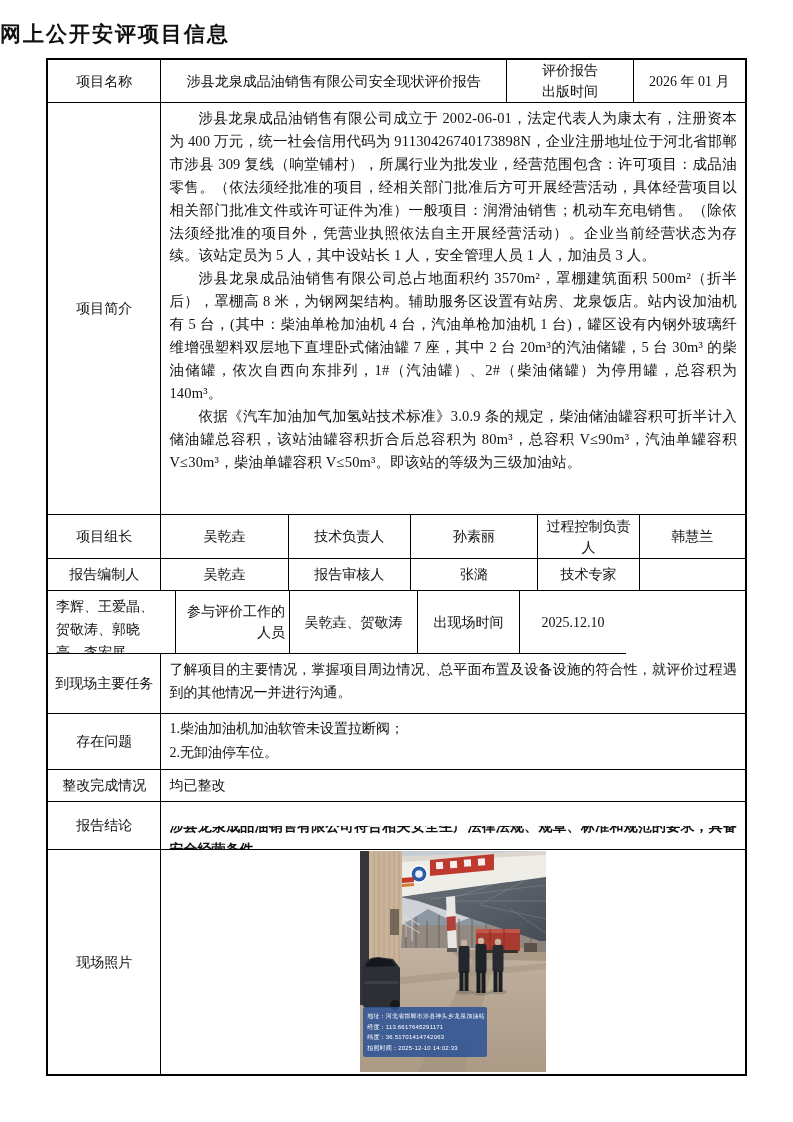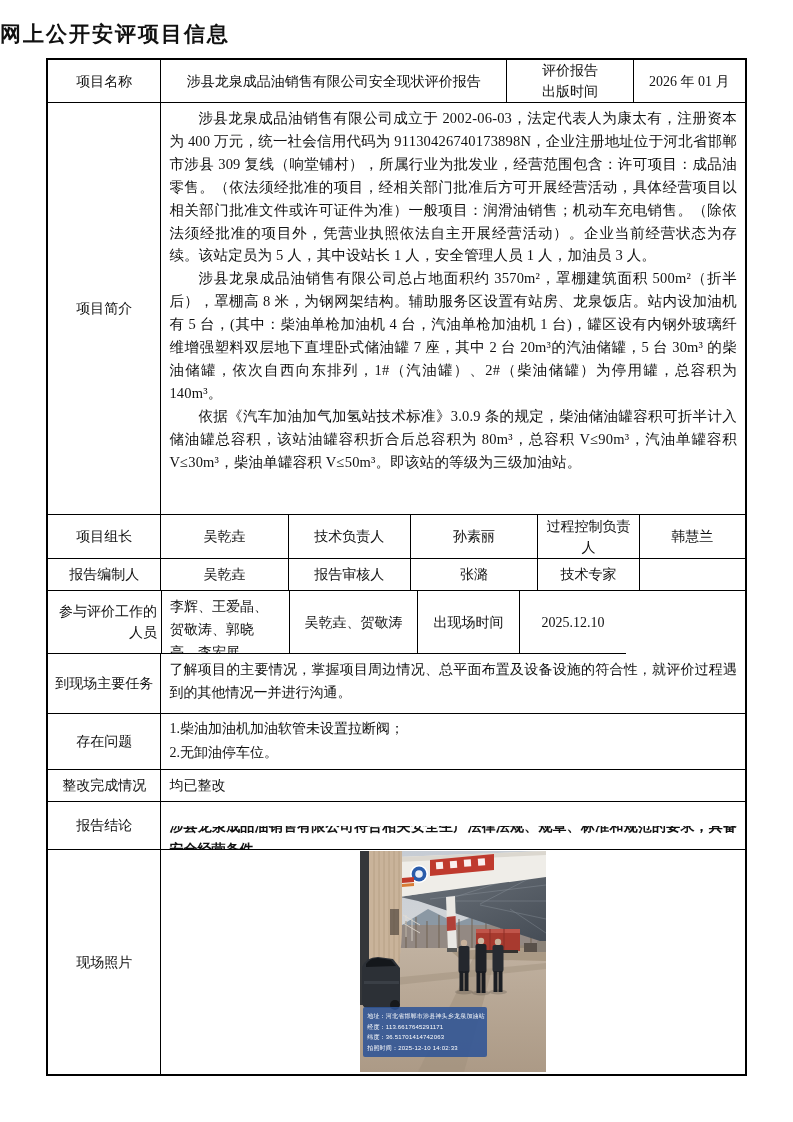--- a/index.html
+++ b/index.html
@@ -63,21 +63,21 @@
       <div class="cell ctr" style="width:348px">涉县龙泉成品油销售有限公司安全现状评价报告</div>
       <div class="cell ctr" style="width:127px">
           <span class="wrap-narrow">评价报告出版时间</span>
         </div>
       <div class="cell ctr" style="width:112px">2026 年 01 月</div>
     </div>
 
     <div class="trow" style="height:412px">
       <div class="cell lbl" style="width:114px">项目简介</div>
       <div class="cell intro-cell" style="width:587px">
-        <p>涉县龙泉成品油销售有限公司成立于 2002-06-03，法定代表人为康太有，注册资本为 400 万元，统一社会信用代码为 91130426740173898N，企业注册地址位于河北省邯郸市涉县 309 复线（响堂铺村），所属行业为批发业，经营范围包含：许可项目：成品油零售。（依法须经批准的项目，经相关部门批准后方可开展经营活动，具体经营项目以相关部门批准文件或许可证件为准）一般项目：润滑油销售；机动车充电销售。（除依法须经批准的项目外，凭营业执照依法自主开展经营活动）。企业当前经营状态为存续。该站定员为 5 人，其中设站长 1 人，安全管理人员 1 人，加油员 3 人。</p>
+        <p>涉县龙泉成品油销售有限公司成立于 2002-06-01，法定代表人为康太有，注册资本为 400 万元，统一社会信用代码为 91130426740173898N，企业注册地址位于河北省邯郸市涉县 309 复线（响堂铺村），所属行业为批发业，经营范围包含：许可项目：成品油零售。（依法须经批准的项目，经相关部门批准后方可开展经营活动，具体经营项目以相关部门批准文件或许可证件为准）一般项目：润滑油销售；机动车充电销售。（除依法须经批准的项目外，凭营业执照依法自主开展经营活动）。企业当前经营状态为存续。该站定员为 5 人，其中设站长 1 人，安全管理人员 1 人，加油员 3 人。</p>
         <p>涉县龙泉成品油销售有限公司总占地面积约 3570m²，罩棚建筑面积 500m²（折半后），罩棚高 8 米，为钢网架结构。辅助服务区设置有站房、龙泉饭店。站内设加油机有 5 台，(其中：柴油单枪加油机 4 台，汽油单枪加油机 1 台)，罐区设有内钢外玻璃纤维增强塑料双层地下直埋卧式储油罐 7 座，其中 2 台 20m³的汽油储罐，5 台 30m³ 的柴油储罐，依次自西向东排列，1#（汽油罐）、2#（柴油储罐）为停用罐，总容积为 140m³。</p>
         <p>依据《汽车加油加气加氢站技术标准》3.0.9 条的规定，柴油储油罐容积可折半计入储油罐总容积，该站油罐容积折合后总容积为 80m³，总容积 V≤90m³，汽油单罐容积 V≤30m³，柴油单罐容积 V≤50m³。即该站的等级为三级加油站。</p>
       </div>
     </div>
 
     <div class="trow" style="height:44px">
       <div class="cell lbl" style="width:114px">项目组长</div>
       <div class="cell ctr" style="width:128px">吴乾垚</div>
       <div class="cell ctr" style="width:123px">技术负责人</div>
       <div class="cell ctr" style="width:128px">孙素丽</div>
@@ -88,22 +88,22 @@
     <div class="trow" style="height:32px">
       <div class="cell lbl" style="width:114px">报告编制人</div>
       <div class="cell ctr" style="width:128px">吴乾垚</div>
       <div class="cell ctr" style="width:123px">报告审核人</div>
       <div class="cell ctr" style="width:128px">张潞</div>
       <div class="cell ctr" style="width:102px">技术专家</div>
       <div class="cell ctr" style="width:106px"></div>
     </div>
 
     <div class="trow" style="height:63px">
+      <div class="cell topleft" style="width:128px; line-height:23px">李辉、王爱晶、贺敬涛、郭晓亮、李宏展</div>
       <div class="cell lbl" style="width:114px">参与评价工作的人员</div>
-      <div class="cell topleft" style="width:128px; line-height:23px">李辉、王爱晶、贺敬涛、郭晓亮、李宏展</div>
       <div class="cell ctr" style="width:128px">吴乾垚、贺敬涛</div>
       <div class="cell ctr" style="width:102px">出现场时间</div>
       <div class="cell ctr" style="width:106px">2025.12.10</div>
     </div>
 
     <div class="trow" style="height:60px">
       <div class="cell lbl" style="width:114px">到现场主要任务</div>
       <div class="cell tasks" style="width:587px">了解项目的主要情况，掌握项目周边情况、总平面布置及设备设施的符合性，就评价过程遇到的其他情况一并进行沟通。</div>
     </div>
 

